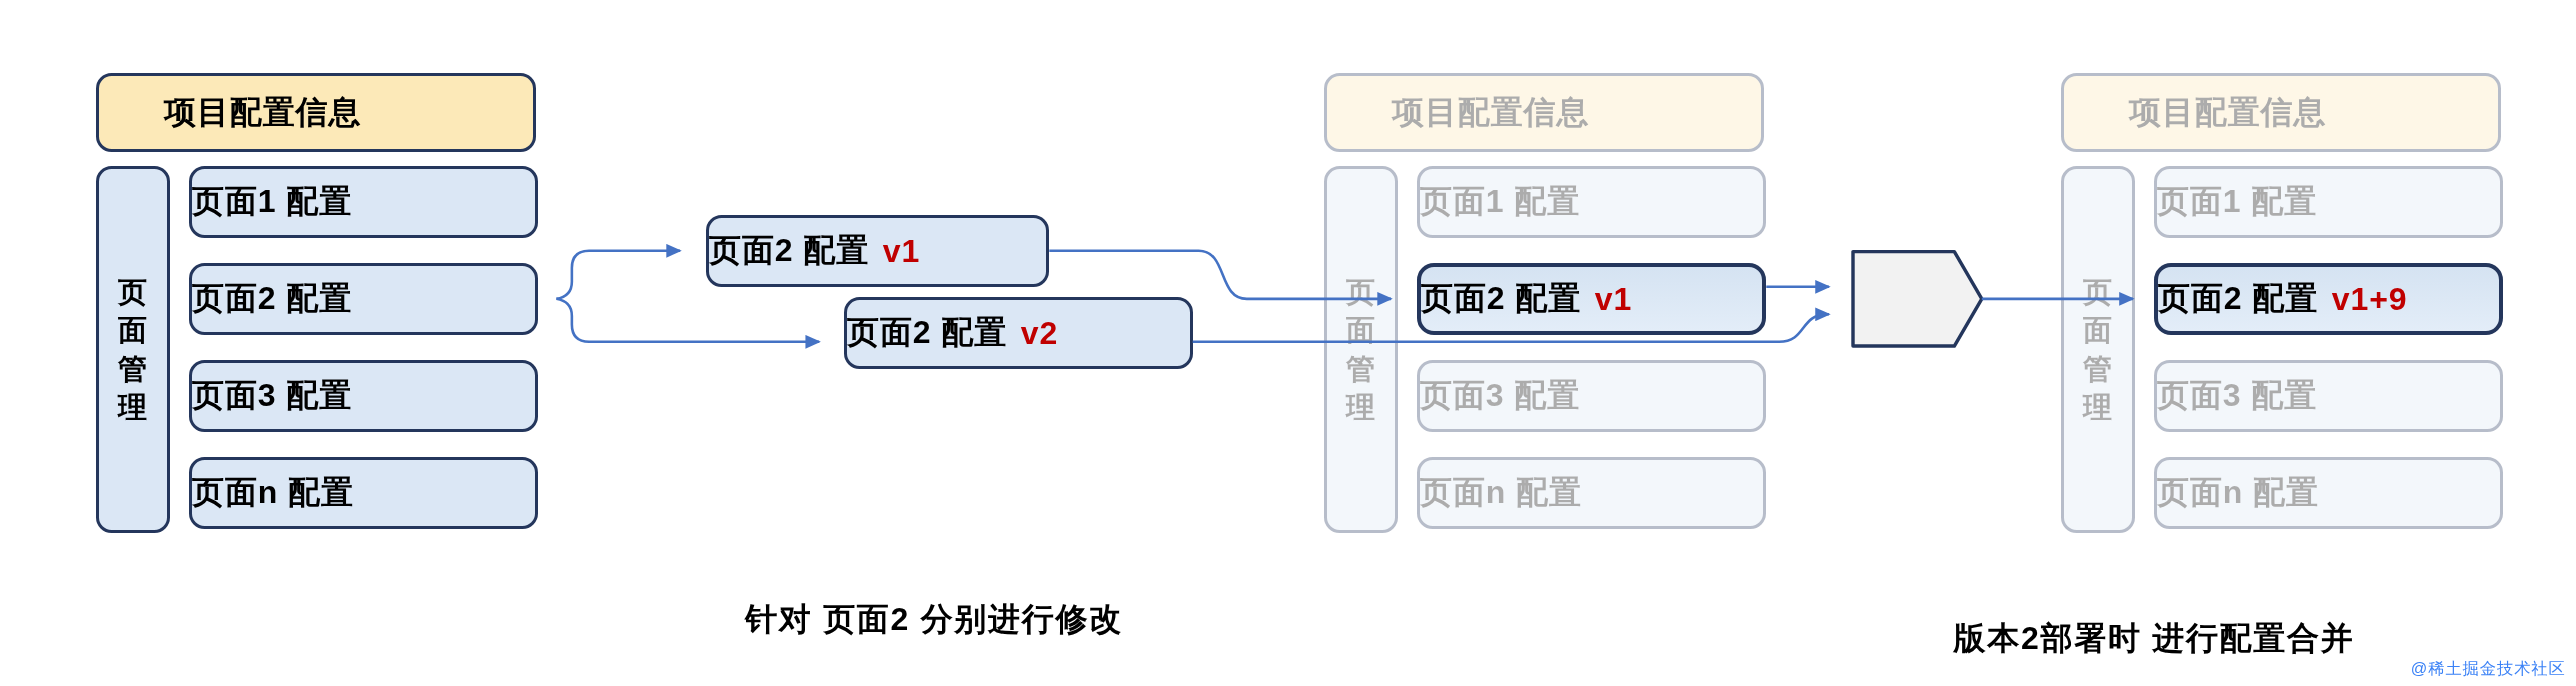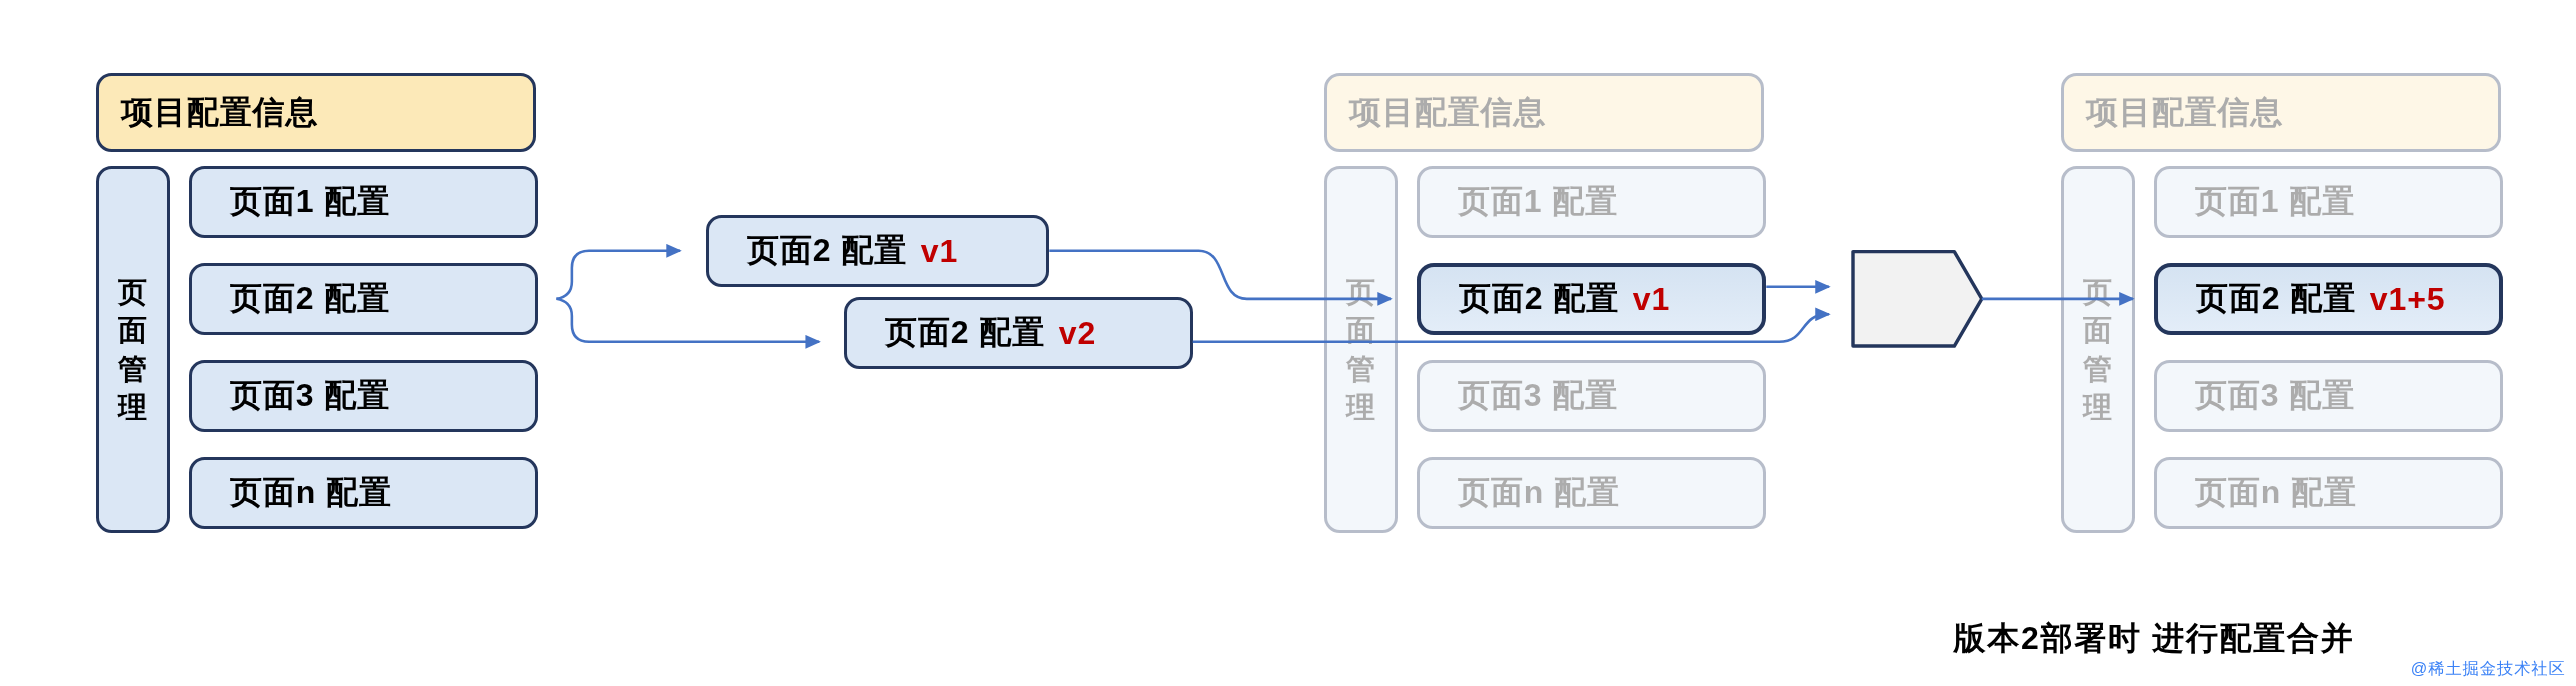--- a/index.html
+++ b/index.html
@@ -3,25 +3,25 @@
 <meta charset="utf-8">
 <style>
   html,body{margin:0;padding:0;background:#ffffff;}
   .canvas{
     position:relative;width:2576px;height:687px;background:#ffffff;overflow:hidden;
     font-family:"Liberation Sans","DejaVu Sans",sans-serif;color:#000;
   }
   .node{
     position:absolute;box-sizing:border-box;
     border:3.4px solid #24365c;border-radius:15.5px;background:#dbe7f5;
-    display:flex;align-items:center;padding-left:38px;
+    display:flex;align-items:center;
     font-size:32px;font-weight:600;letter-spacing:0.9px;white-space:nowrap;
     z-index:1;
   }
-  .proj{background:#fce9b8;font-weight:700;padding-left:22px;}
+  .proj{background:#fce9b8;font-weight:700;padding-left:65px;}
   .bar{
     padding:15px;display:flex;align-items:center;justify-content:center;
   }
   .bar span{
     display:block;width:34px;text-align:center;
     font-size:29px;font-weight:600;line-height:1.32;
     word-break:break-all;white-space:normal;
   }
   .faded{opacity:.32;}
   .active{
@@ -102,21 +102,21 @@
     <span>项目配置信息</span>
   </div>
   <div class="node bar faded" style="left:2061px;top:166px;width:74px;height:367px;">
     <span>页面管理</span>
   </div>
   <div class="node faded" style="left:2154px;top:166px;width:349px;height:72px;">
     <span>页面1 配置</span>
   </div>
   <div class="node active" style="left:2154px;top:263px;width:349px;height:72px;">
     <span>页面2 配置</span>
-    <span class="ver">v1+5</span>
+    <span class="ver">v1+9</span>
   </div>
   <div class="node faded" style="left:2154px;top:360px;width:349px;height:72px;">
     <span>页面3 配置</span>
   </div>
   <div class="node faded" style="left:2154px;top:457px;width:349px;height:72px;">
     <span>页面n 配置</span>
   </div>
 
   <svg class="arrow-layer" width="2576" height="687" viewBox="0 0 3000 800">
     <defs>
@@ -133,18 +133,19 @@
     <path d="M 1222 292 L 1396 292 C 1430 292 1418 348 1452 348 L 1620 348" fill="none" stroke="#4472c4" stroke-width="3" marker-end="url(#ah)"></path>
 
     <path d="M 1389 398 L 2072 398 C 2104 398 2096 366 2128 366 L 2130 366" fill="none" stroke="#4472c4" stroke-width="3" marker-end="url(#ah)"></path>
 
     <path d="M 2057 334 L 2130 334" fill="none" stroke="#4472c4" stroke-width="3" marker-end="url(#ah)"></path>
 
     <path d="M 2308 348 L 2484 348" fill="none" stroke="#4472c4" stroke-width="3" marker-end="url(#ah)"></path>
   </svg>
 
 
+  <div class="caption" style="left:934px;">针对 页面2 分别进行修改</div>
   <div class="caption" style="left:2154px;margin-top:19px;">版本2部署时 进行配置合并</div>
 
   <div class="watermark">@稀土掘金技术社区</div>
 
 </div>
 
 
 </body></html>

